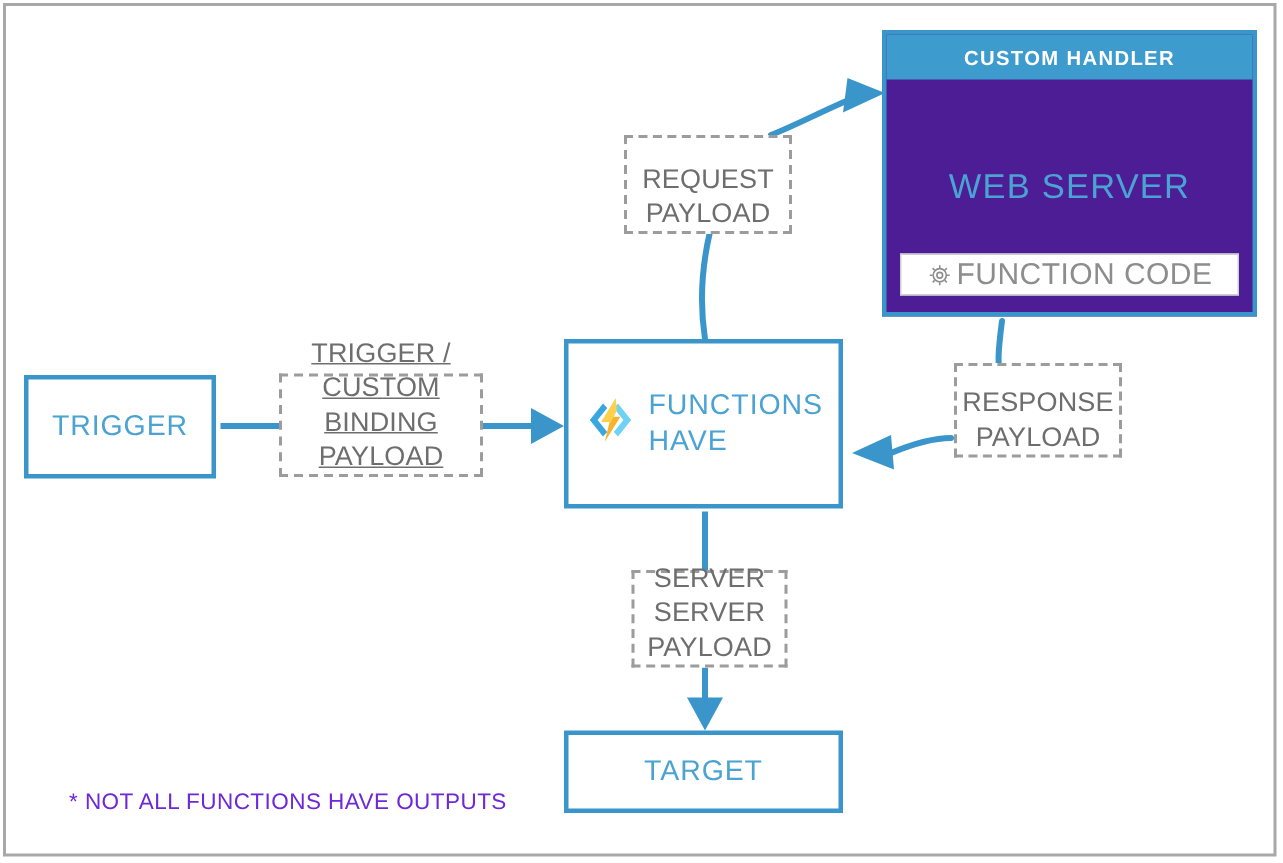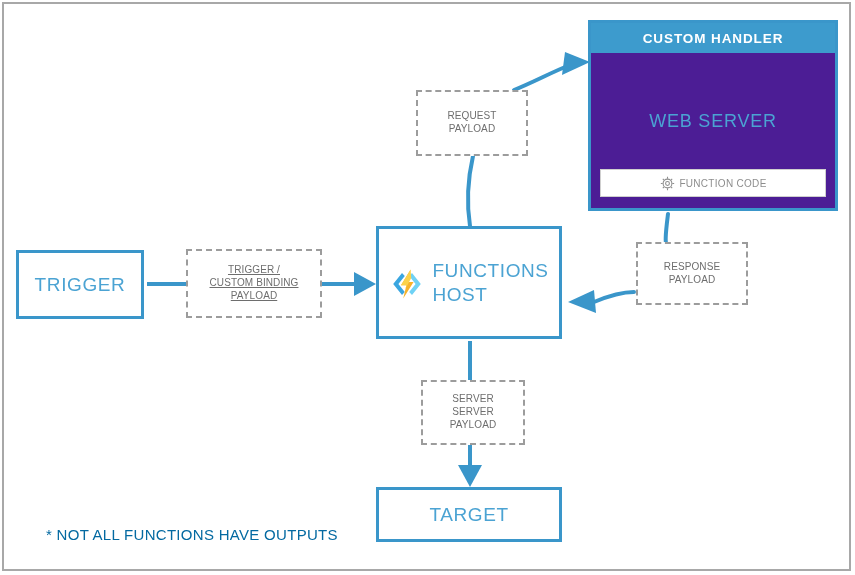--- a/index.html
+++ b/index.html
@@ -50,21 +50,21 @@
 
   #trigger-box   { left: 16px;  top: 250px; width: 128px; height: 69px; }
   #target-box    { left: 376px; top: 487px; width: 186px; height: 55px; }
 
   #functions-host-box {
     left: 376px; top: 226px; width: 186px; height: 113px;
     justify-content: center;
   }
   .host-inner {
     display: flex;
-    align-items: flex-end;
+    align-items: center;
     gap: 7px;
   }
   .host-inner .boxlabel { text-align: left; }
 
   
   #custom-handler-box {
     position: absolute;
     left: 588px; top: 20px; width: 250px; height: 191px;
     box-sizing: border-box;
     border: 3px solid #3a96ca;
@@ -84,54 +84,54 @@
   #custom-handler-body {
     position: relative;
     height: calc(100% - 30px);
   }
   #web-server-label {
     position: absolute;
     left: 0; right: 0;
     top: 58px;
     text-align: center;
     color: #4ba3d3;
-    font-size: 18px;
+    font-size: 23px;
     letter-spacing: 0.8px;
   }
   #function-code-box {
     position: absolute;
     left: 9px;
     right: 9px;
     bottom: 11px;
     height: 26px;
     border: 1px solid #cfcfcf;
     background: #ffffff;
     display: flex;
     align-items: center;
     justify-content: center;
     gap: 3px;
   }
   #function-code-box .fc-label {
     color: #8d8d8d;
-    font-size: 10px;
+    font-size: 20px;
     letter-spacing: 0.3px;
   }
   .gear-icon { display: block; }
 
   
   .dashbox {
     position: absolute;
     box-sizing: border-box;
     border: 2px dashed #9c9c9c;
     background: #ffffff;
     display: flex;
-    align-items: center;
+    align-items: flex-end;
     justify-content: center;
     color: #6e6e6e;
-    font-size: 10px;
+    font-size: 18px;
     line-height: 1.28;
     text-align: center;
     letter-spacing: 0.1px;
   }
   #trigger-payload-box  { left: 186px; top: 249px; width: 136px; height: 69px; text-decoration: underline; }
   #request-payload-box  { left: 416px; top: 90px;  width: 112px; height: 66px; }
   #response-payload-box { left: 636px; top: 242px; width: 112px; height: 63px; }
   #output-payload-box   { left: 421px; top: 380px; width: 104px; height: 65px; }
 
   
@@ -140,21 +140,21 @@
     left: 0; top: 0;
     width: 855px; height: 575px;
     pointer-events: none;
   }
 
   
   #footnote {
     position: absolute;
     left: 46px;
     top: 526px;
-    color: #0369a1;
+    color: #6d28d9;
     font-size: 15px;
     letter-spacing: 0.3px;
   }
 </style>
 </head>
 <body>
 
 <div id="diagram">
   <div class="frame"></div>
 
@@ -199,21 +199,21 @@
           <path d="M13.0 7.0 L4.2 18.0 L13.0 29.0 L15.8 26.0 L9.4 18.0 L15.8 10.0 Z" fill="#3aa6e0"></path>
 
           <path d="M23.0 7.0 L31.8 18.0 L23.0 29.0 L20.2 26.0 L26.6 18.0 L20.2 10.0 Z" fill="#6fd2f5"></path>
 
           <path d="M21.6 3.5 L12.0 19.2 L17.4 19.2 L14.2 32.5 L24.6 15.9 L19.0 15.9 Z" fill="#f7b32b"></path>
           <path d="M21.6 3.5 L12.0 19.2 L17.4 19.2 L16.6 22.4 L22.2 12.0 Z" fill="#fcd24a"></path>
         </svg>
       </span>
       <span class="boxlabel">
         <span>FUNCTIONS</span><br>
-        <span>HOST</span>
+        <span>HAVE</span>
       </span>
     </div>
   </div>
 
   <div class="dashbox" id="request-payload-box">
     <div>
       <div>REQUEST</div>
       <div>PAYLOAD</div>
     </div>
   </div>

